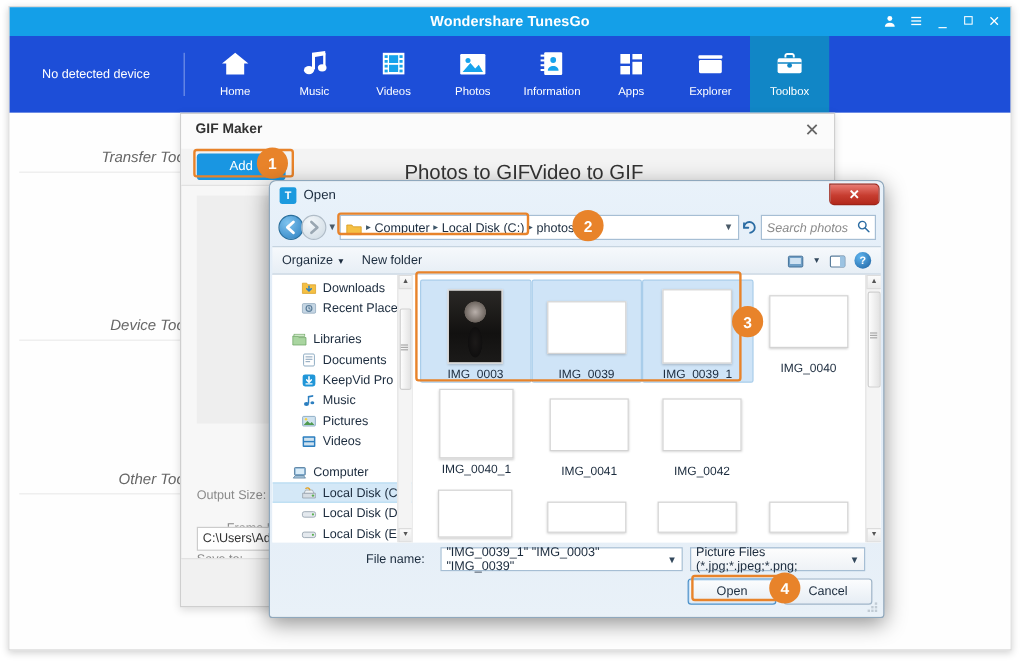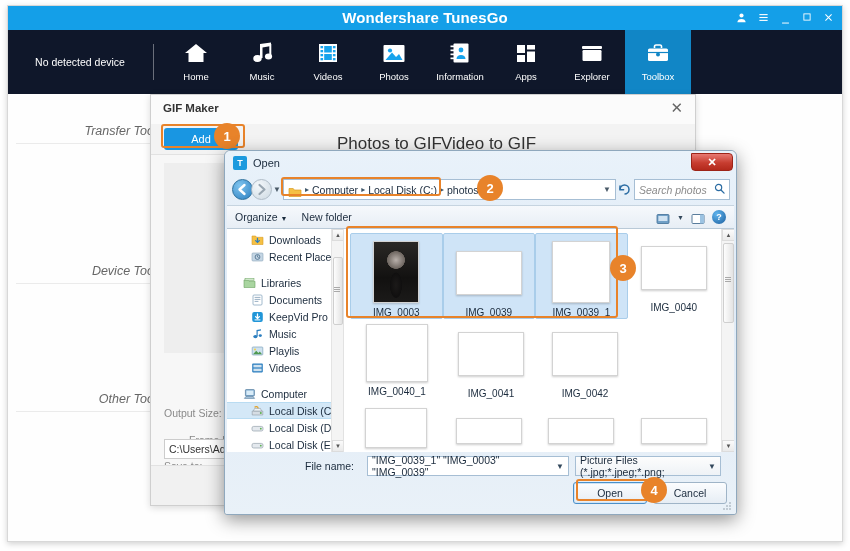--- a/index.html
+++ b/index.html
@@ -18,39 +18,39 @@
     border: 1px solid #d8d8d8;
     box-shadow: 0 2px 6px rgba(0,0,0,0.18);
   }
   .titlebar {
     position: absolute; left: 0; top: 0; width: 100%; height: 24px;
     background: #149fe8;
   }
   .title-text {
     position: absolute; left: 0; top: 0; width: 100%; height: 24px;
     line-height: 24px; text-align: center;
-    color: #fff; font-size: 15px; font-weight: bold;
+    color: #fff; font-size: 12px; font-weight: bold;
     letter-spacing: .1px;
   }
   .win-ctrls {
     position: absolute; right: 8px; top: 0; height: 24px;
     display: flex; align-items: center; gap: 11px;
   }
   .win-ctrls span {
     color: #fff; font-size: 12px; line-height: 1; cursor: default;
     display: inline-block;
   }
   .win-ctrls .glyph-min { font-size: 13px; position: relative; top: 3px; }
   .win-ctrls .glyph-max { font-size: 10px; }
   .win-ctrls .glyph-close { font-size: 12px; }
 
   
   .navbar {
     position: absolute; left: 0; top: 24px; width: 100%; height: 64px;
-    background: #0f172a;
+    background: #1d4ed8;
   }
   .device-status {
     position: absolute; left: 0; top: 0; width: 144px; height: 64px;
     display: flex; align-items: center; justify-content: center;
     color: #fff; font-size: 10.5px;
   }
   .nav-sep {
     position: absolute; left: 145px; top: 14px; width: 1px; height: 36px;
     background: rgba(255,255,255,.38);
   }
@@ -721,21 +721,21 @@
           <span>Music</span>
         </div>
         <div class="tree-item indent">
           <span class="tico">
             <svg width="13" height="12" viewBox="0 0 13 12">
                 <rect x="1.2" y="2" width="10.6" height="8" rx=".8" fill="#cfe2ef" stroke="#7fa3bd" stroke-width=".7"></rect>
                 <circle cx="4" cy="4.4" r="1" fill="#f5d042"></circle>
                 <path d="M2 9.2 L5.2 5.8 L7.4 8 L8.8 6.6 L11 9.2 Z" fill="#4f9a50"></path>
               </svg>
           </span>
-          <span>Playlis</span>
+          <span>Pictures</span>
         </div>
         <div class="tree-item indent">
           <span class="tico">
             <svg width="13" height="12" viewBox="0 0 13 12">
                 <rect x="1.2" y="1.6" width="10.6" height="8.8" rx=".8" fill="#2c7fc0"></rect>
                 <rect x="2.4" y="2.8" width="8.2" height="2.6" fill="#cfe2ef"></rect>
                 <rect x="2.4" y="6.6" width="8.2" height="2.6" fill="#cfe2ef"></rect>
               </svg>
           </span>
           <span>Videos</span>

